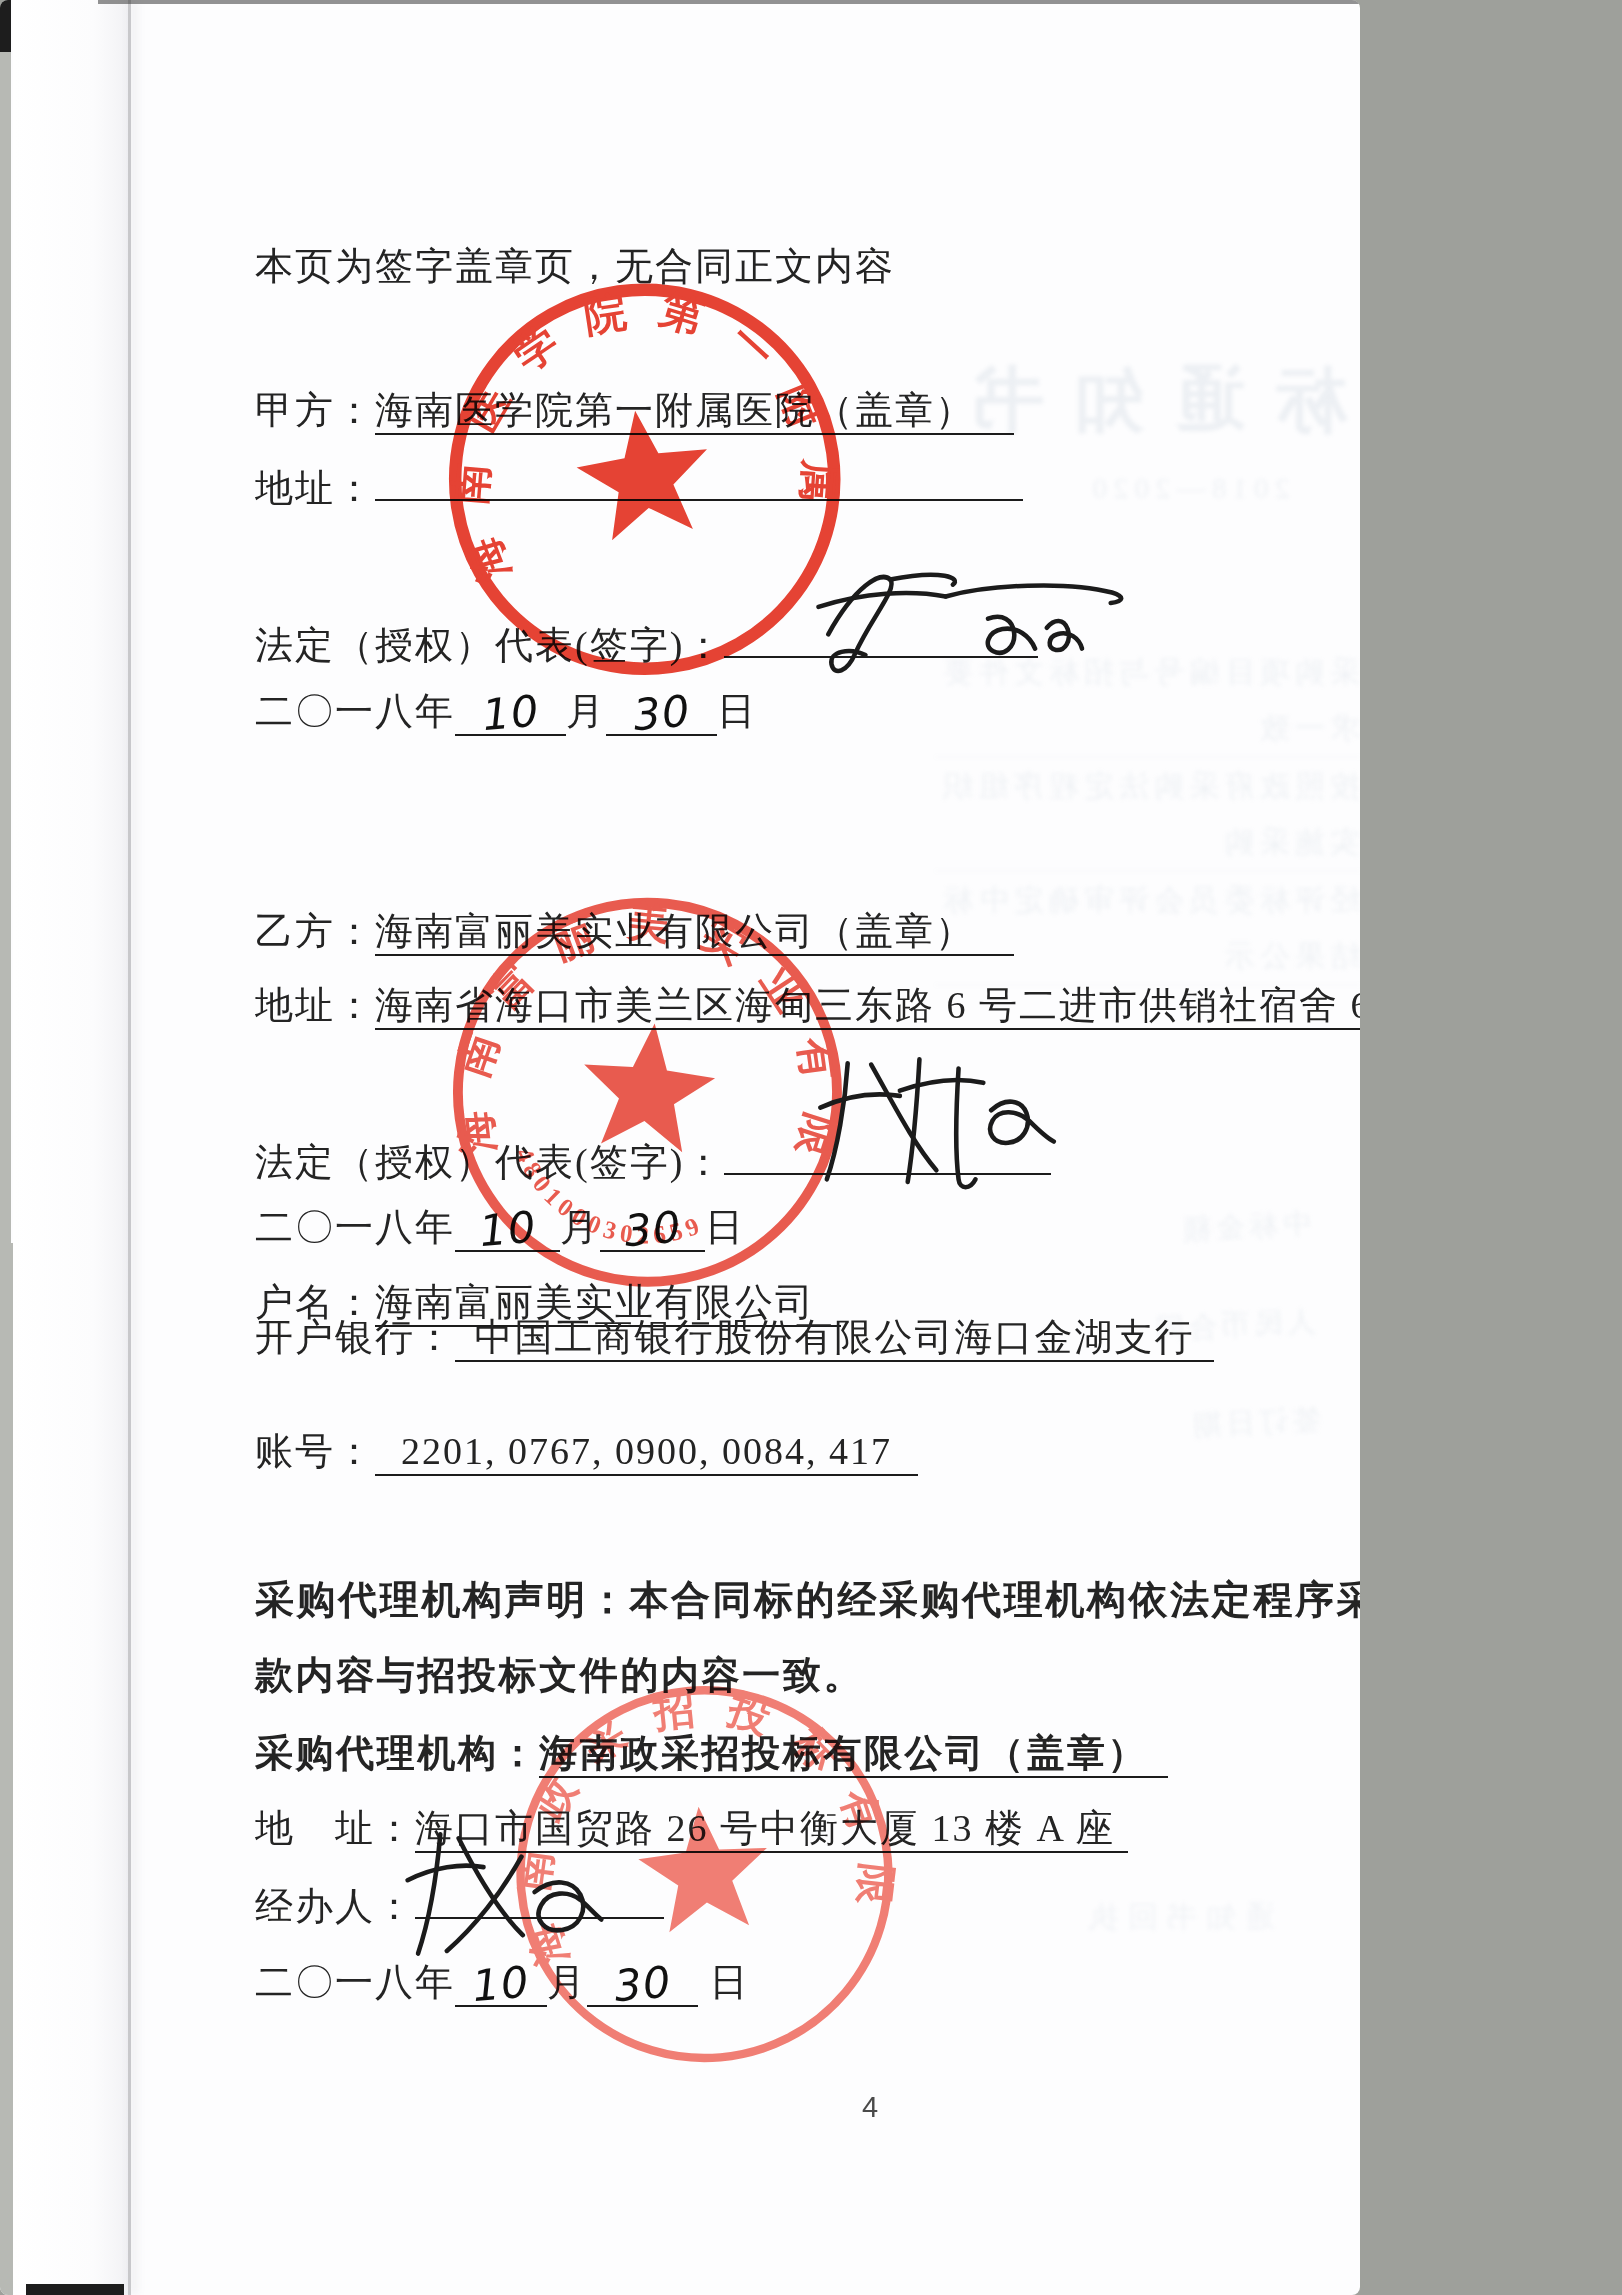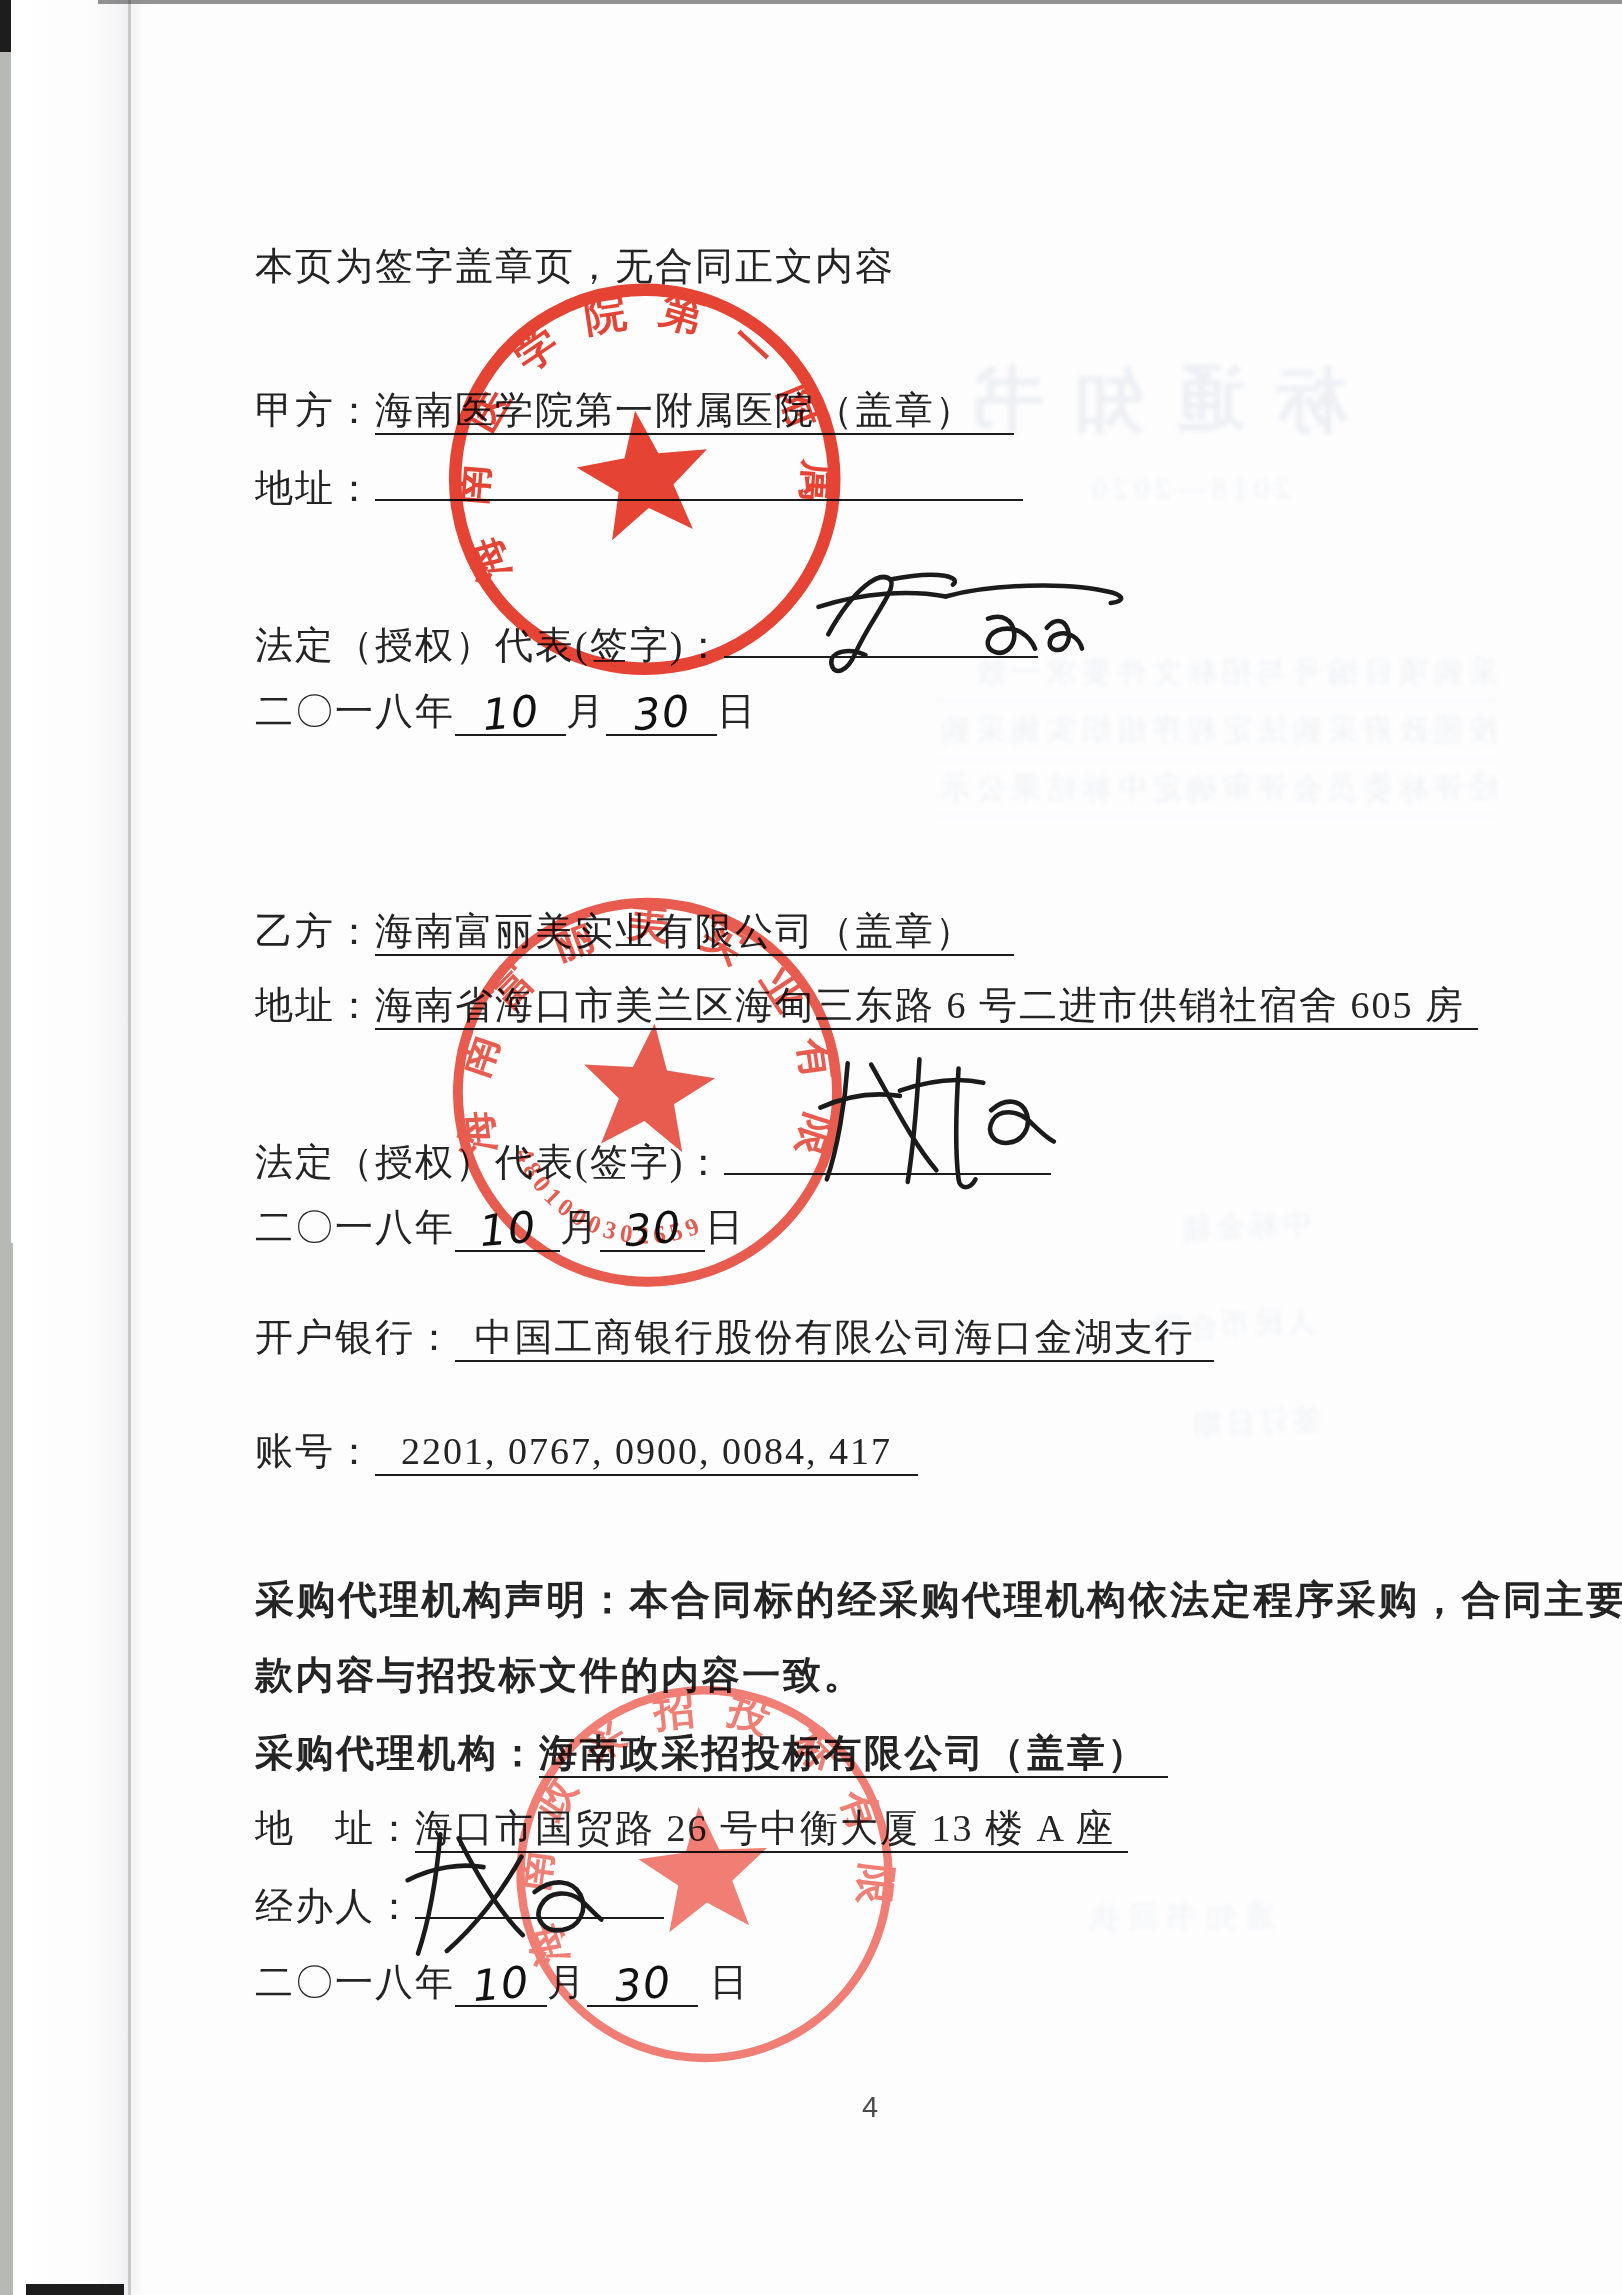--- a/index.html
+++ b/index.html
@@ -1,20 +1,21 @@
 <!DOCTYPE html>
 <html style="font-size:10.5px"><head>
 <meta charset="utf-8">
 <style>
   html,body{margin:0;padding:0;background:#9ea09b;}
   #page{
-    position:relative;width:1622px;height:2295px;overflow:hidden;
+    position:relative;width:1360px;height:2295px;overflow:hidden;
     background:#fdfdfe;
     font-family:"Liberation Serif","DejaVu Serif",serif;
     color:#222;
+    border-radius:8px;
   }
   
   .scanner-strip{position:absolute;background:#b7b9b4;z-index:0;}
   .edge-line-top{position:absolute;left:98px;top:0;width:1524px;height:3.9px;background:#3a3a3a;opacity:.55;z-index:2;}
   .corner-blob{position:absolute;background:#1d1d1d;z-index:2;}
   .crease{position:absolute;left:128px;top:0;width:2.6px;height:2295px;
     background:rgba(90,90,95,.32);box-shadow:3.9px 0 9.2px rgba(120,120,130,.25);z-index:1;}
   .page-curl{position:absolute;left:13px;top:0;width:115px;height:2295px;
     background:linear-gradient(90deg,#ffffff 0%,#fcfcfd 70%,#f2f2f5 100%);z-index:0;}
   
@@ -86,20 +87,23 @@
     <span>乙方：</span><span class="u" style="padding-right:39px;">海南富丽美实业有限公司（盖章）</span>
   </div>
   <div class="ln" style="left:255px;top:980px;">
     <span>地址：</span><span class="u" style="padding-right:13px;">海南省海口市美兰区海甸三东路 6 号二进市供销社宿舍 605 房</span>
   </div>
   <div class="ln" style="left:255px;top:1137px;">
     <span>法定（授权）代表(签字)：</span><span class="u" style="width:327px;"></span>
   </div>
   <div class="ln" style="left:255px;top:1202px;">
     <span>二〇一八年</span><span class="u" style="width:105px;text-align:center;"><span class="hand">10</span></span><span>月</span><span class="u" style="width:105px;text-align:center;"><span class="hand">30</span></span><span>日</span>
+  </div>
+  <div class="ln" style="left:255px;top:1277px;">
+    <span>户名：</span><span class="u" style="padding-right:26px;">海南富丽美实业有限公司</span>
   </div>
   <div class="ln" style="left:255px;top:1312px;">
     <span>开户银行：</span><span class="u" style="padding:0 19.6px;">中国工商银行股份有限公司海口金湖支行</span>
   </div>
   <div class="ln" style="left:255px;top:1426px;">
     <span>账号：</span><span class="u" style="padding:0 26px;font-family:Liberation Serif, serif;">2201, 0767, 0900, 0084, 417</span>
   </div>
 
   <div class="ln bold" style="left:255px;top:1573px;font-size:39px;">采购代理机构声明：本合同标的经采购代理机构依法定程序采购，合同主要条</div>
   <div class="ln bold" style="left:255px;top:1650px;font-size:38px;">款内容与招投标文件的内容一致。</div>

